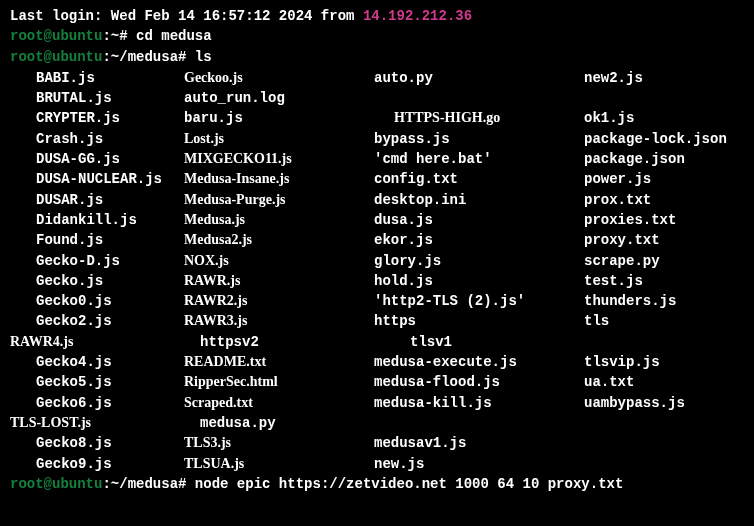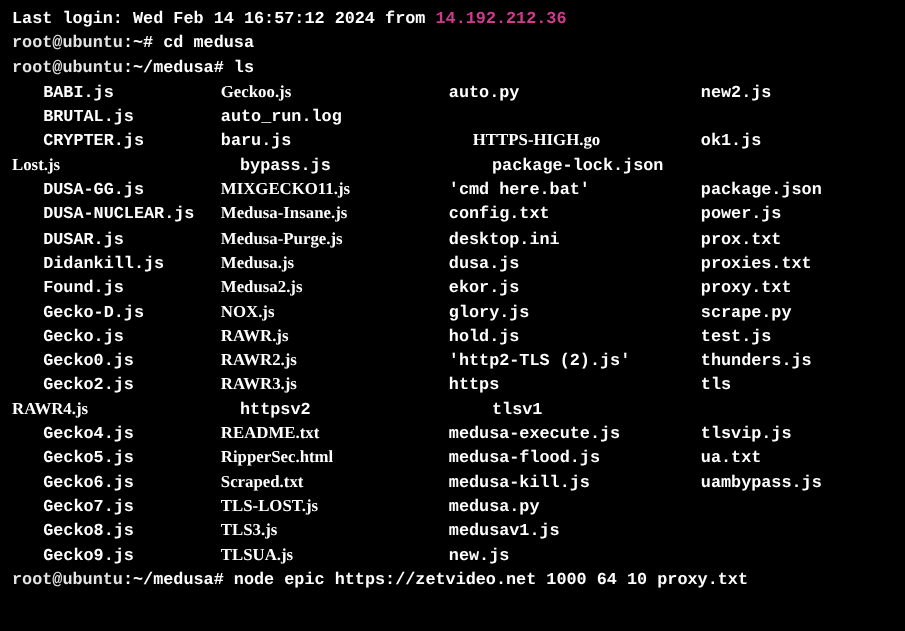--- a/index.html
+++ b/index.html
@@ -19,21 +19,21 @@
       padding: 6px 10px;
       font-weight: bold;
     }
     .line {
       white-space: nowrap;
     }
     .ip {
       color: #d03a8c;
     }
     .prompt-user {
-      color: #e5e5e5;
+      color: #15803d;
       text-align: right;
     }
     .prompt-path {
       color: #fff;
     }
     .cmd {
       color: #fff;
     }
     .ls-output {
       margin-top: 1px;
@@ -78,20 +78,21 @@
         <span class="col col1">BRUTAL.js</span>
         <span class="col col3">auto_run.log</span>
       </div>
       <div class="ls-row">
         <span class="col col1">CRYPTER.js</span>
         <span class="col col3">baru.js</span>
         <span class="col col2">HTTPS-HIGH.go</span>
         <span class="col col4">ok1.js</span>
       </div>
       <div class="ls-row">
+        <span class="col col1">Crash.js</span>
         <span class="col col2">Lost.js</span>
         <span class="col col3">bypass.js</span>
         <span class="col col4">package-lock.json</span>
       </div>
       <div class="ls-row">
         <span class="col col1">DUSA-GG.js</span>
         <span class="col col2">MIXGECKO11.js</span>
         <span class="col col3">'cmd here.bat'</span>
         <span class="col col4">package.json</span>
       </div>
@@ -160,21 +161,20 @@
         <span class="col col3">medusa-flood.js</span>
         <span class="col col4">ua.txt</span>
       </div>
       <div class="ls-row">
         <span class="col col1">Gecko6.js</span>
         <span class="col col2">Scraped.txt</span>
         <span class="col col3">medusa-kill.js</span>
         <span class="col col4">uambypass.js</span>
       </div>
       <div class="ls-row">
-        <span class="col col1">Gecko7.js</span>
         <span class="col col2">TLS-LOST.js</span>
         <span class="col col3">medusa.py</span>
         <span class="col col4"></span>
       </div>
       <div class="ls-row">
         <span class="col col1">Gecko8.js</span>
         <span class="col col2">TLS3.js</span>
         <span class="col col3">medusav1.js</span>
         <span class="col col4"></span>
       </div>

